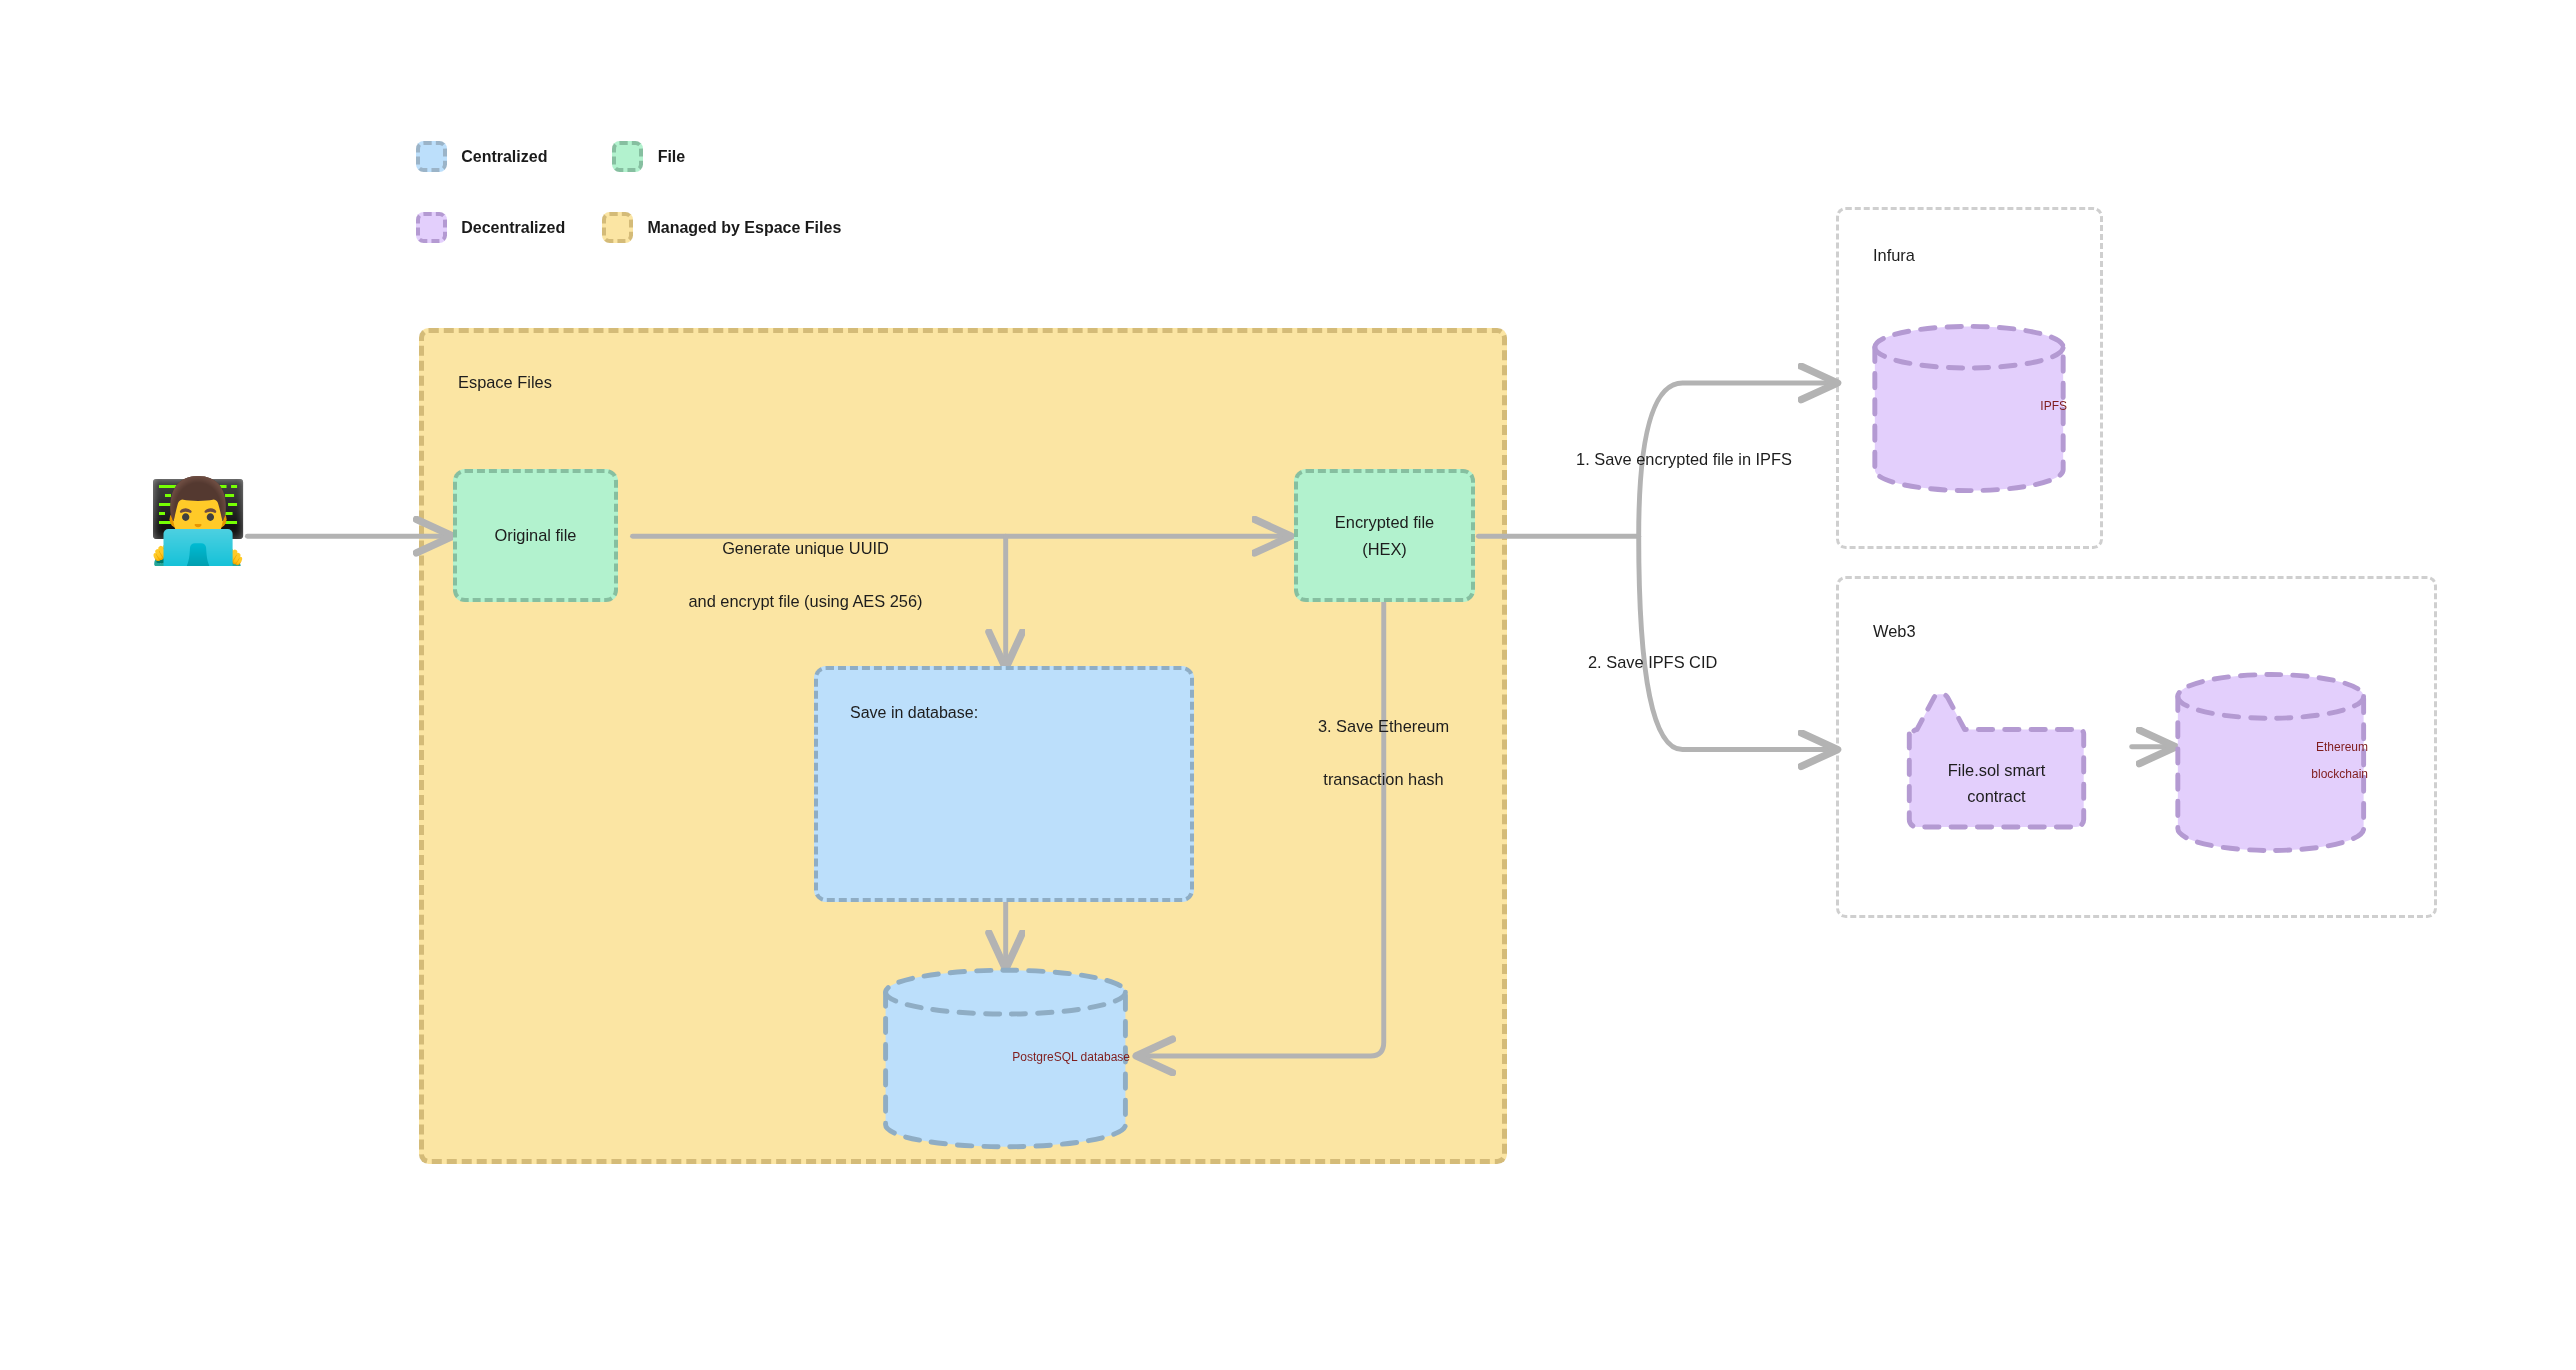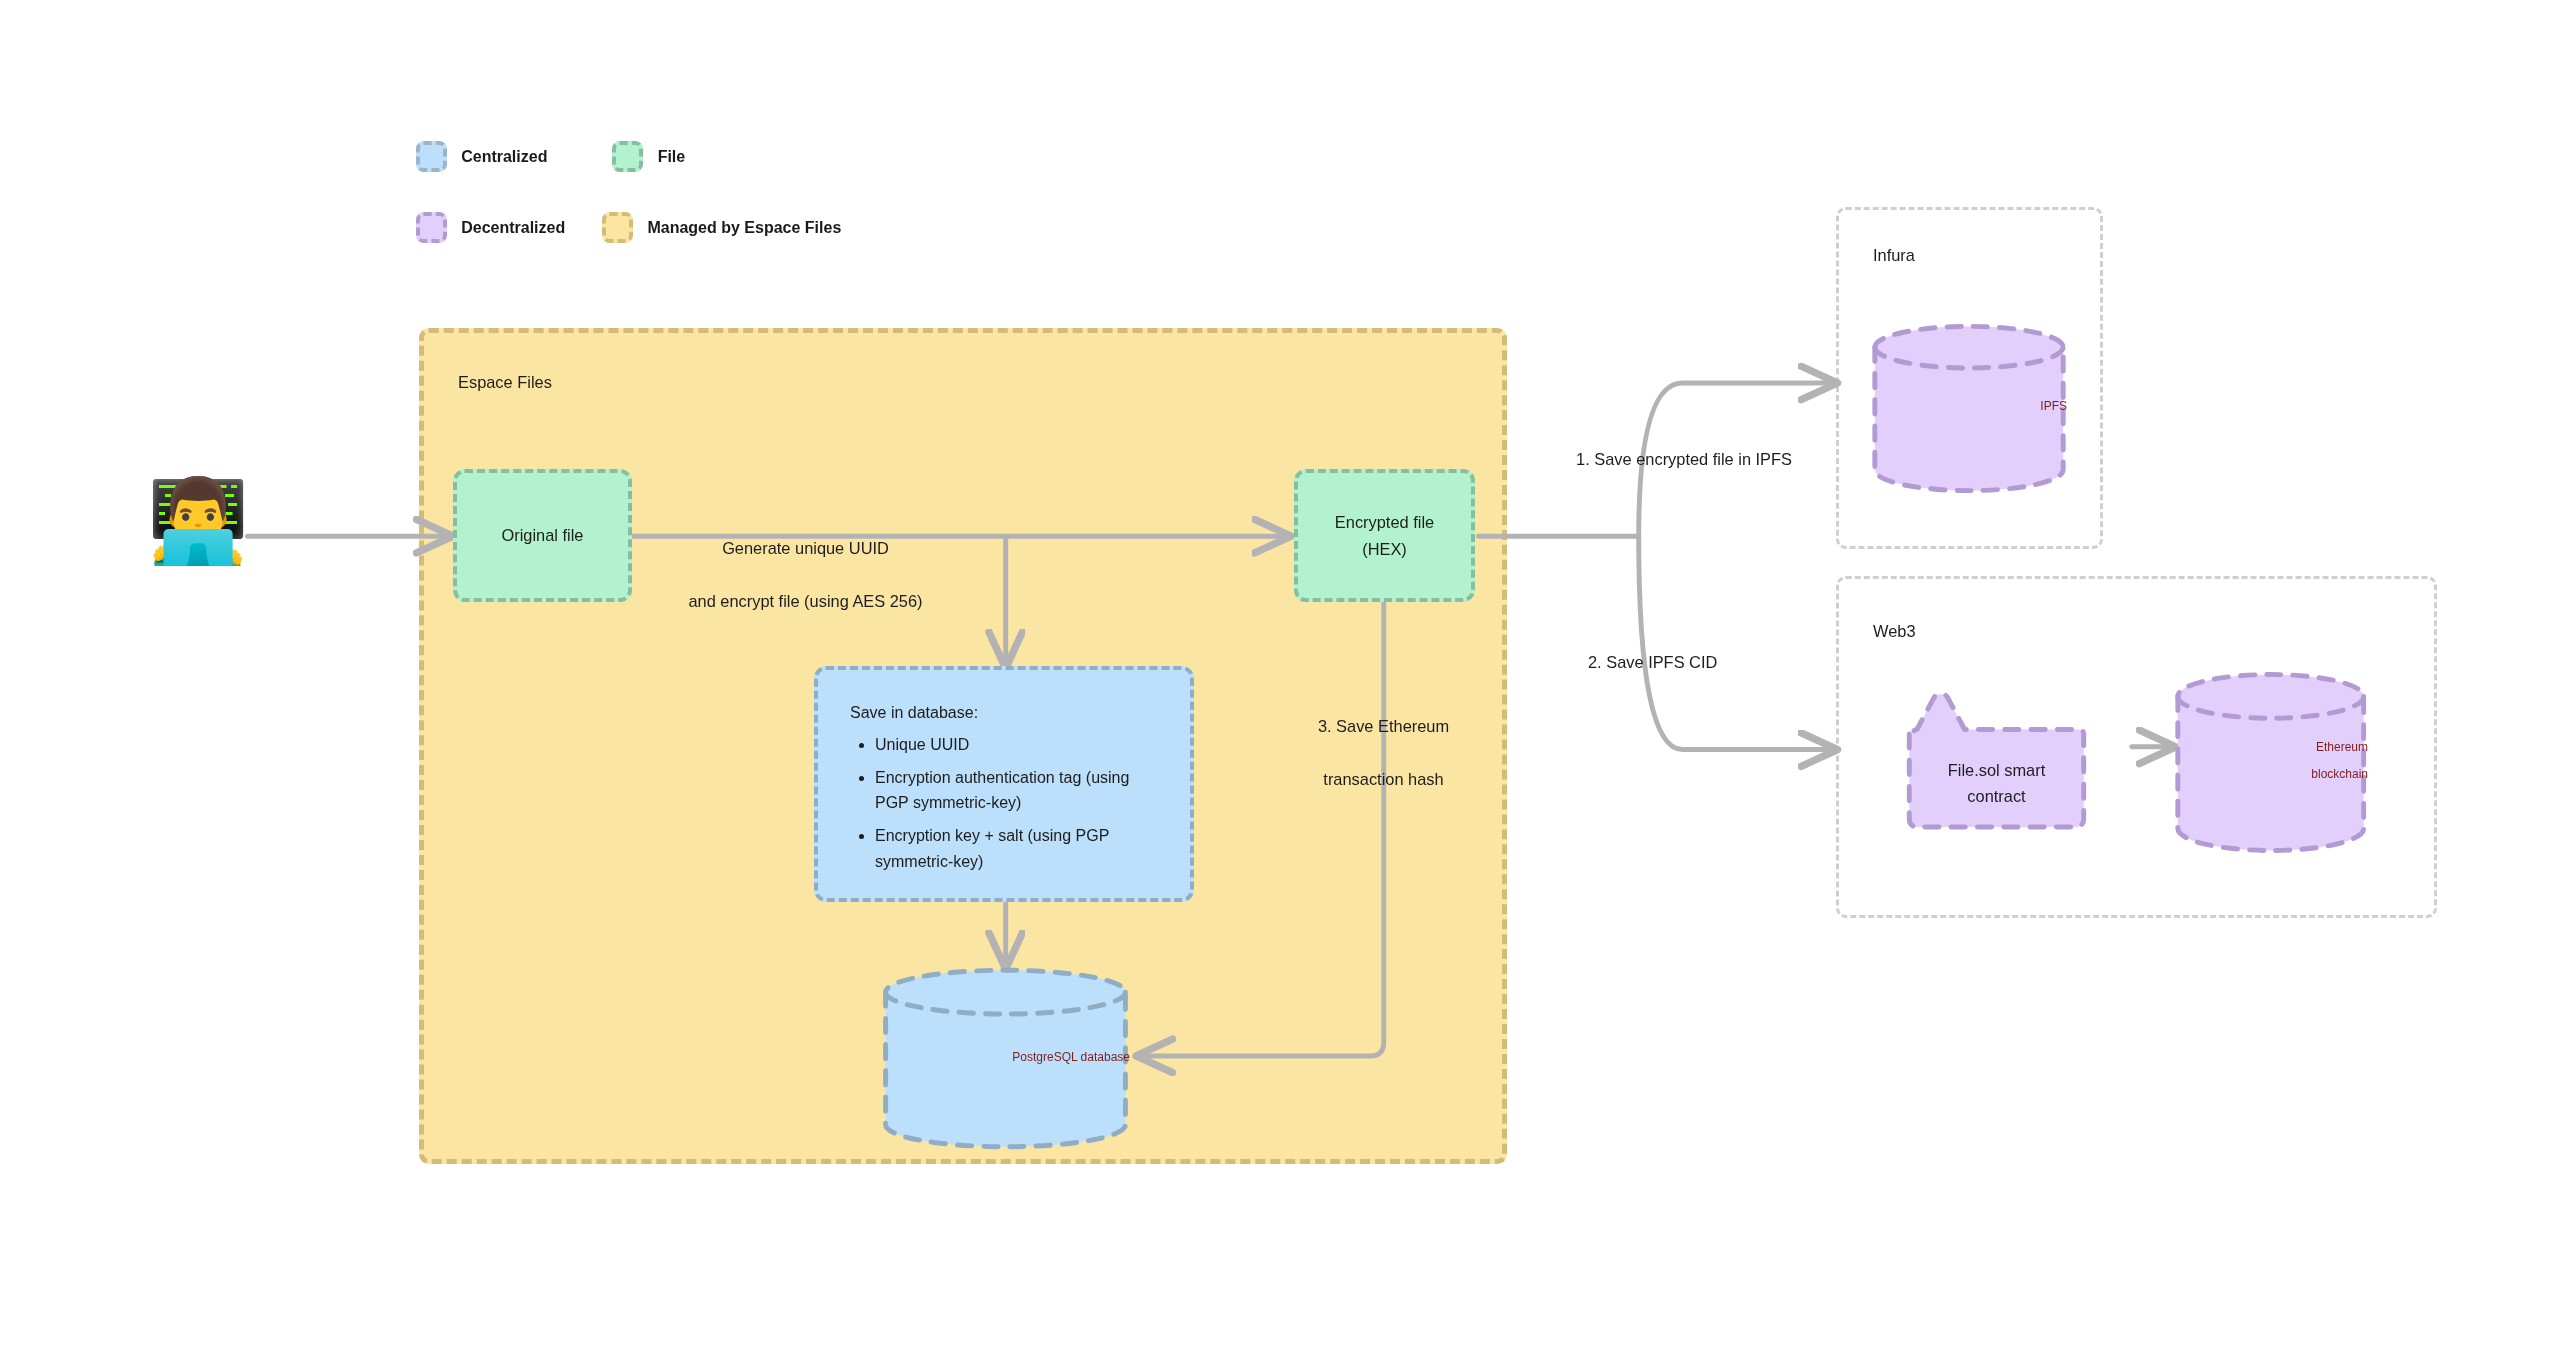--- a/index.html
+++ b/index.html
@@ -221,36 +221,31 @@
       <path d="M2995,980 Q2995,1370 3075,1370 L3355,1370"></path>
 
       <path d="M2529,1038 L2529,1905 Q2529,1930 2505,1930 L2080,1930"></path>
 
       <path d="M3896,1365 L3973,1365"></path>
     </g>
   </svg>
 
   <div class="avatar" style="left:147px; top:480px;">👨‍💻</div>
 
-  <div class="node node-green" style="left:453px; top:469px; width:179px; height:133px;">
+  <div class="node node-green" style="left:453px; top:469px; width:165px; height:133px;">
     <span>Original file</span>
   </div>
 
   <div class="node node-green" style="left:1294px; top:469px; width:181px; height:133px; flex-direction:column;">
     <span>Encrypted file</span>
     <span>(HEX)</span>
   </div>
 
   <div class="node-text-box" style="left:814px; top:666px; width:380px; height:236px;">
     <div>Save in database:</div>
-    <ul>
-      <li>Unique UUID</li>
-      <li>Encryption authentication tag (using PGP symmetric-key)</li>
-      <li>Encryption key + salt (using PGP symmetric-key)</li>
-    </ul>
   </div>
 
   <div class="cyl" style="left:881px; top:967px; width:249px; height:183px;">
     <svg width="249" height="183" viewBox="0 0 455 335">
       <path d="M8,46 L8,289 a219,40 0 0 0 439,0 L447,46 a219,40 0 0 0 -439,0 Z" fill="#bcdffb" stroke="#8fadc4" stroke-width="9" stroke-dasharray="26 22" stroke-linecap="round"></path>
       <path d="M8,46 a219,40 0 0 0 439,0" fill="none" stroke="#8fadc4" stroke-width="9" stroke-dasharray="26 22" stroke-linecap="round"></path>
     </svg>
     <div class="cyl-label" style="top:81px;">PostgreSQL database</div>
   </div>
 

